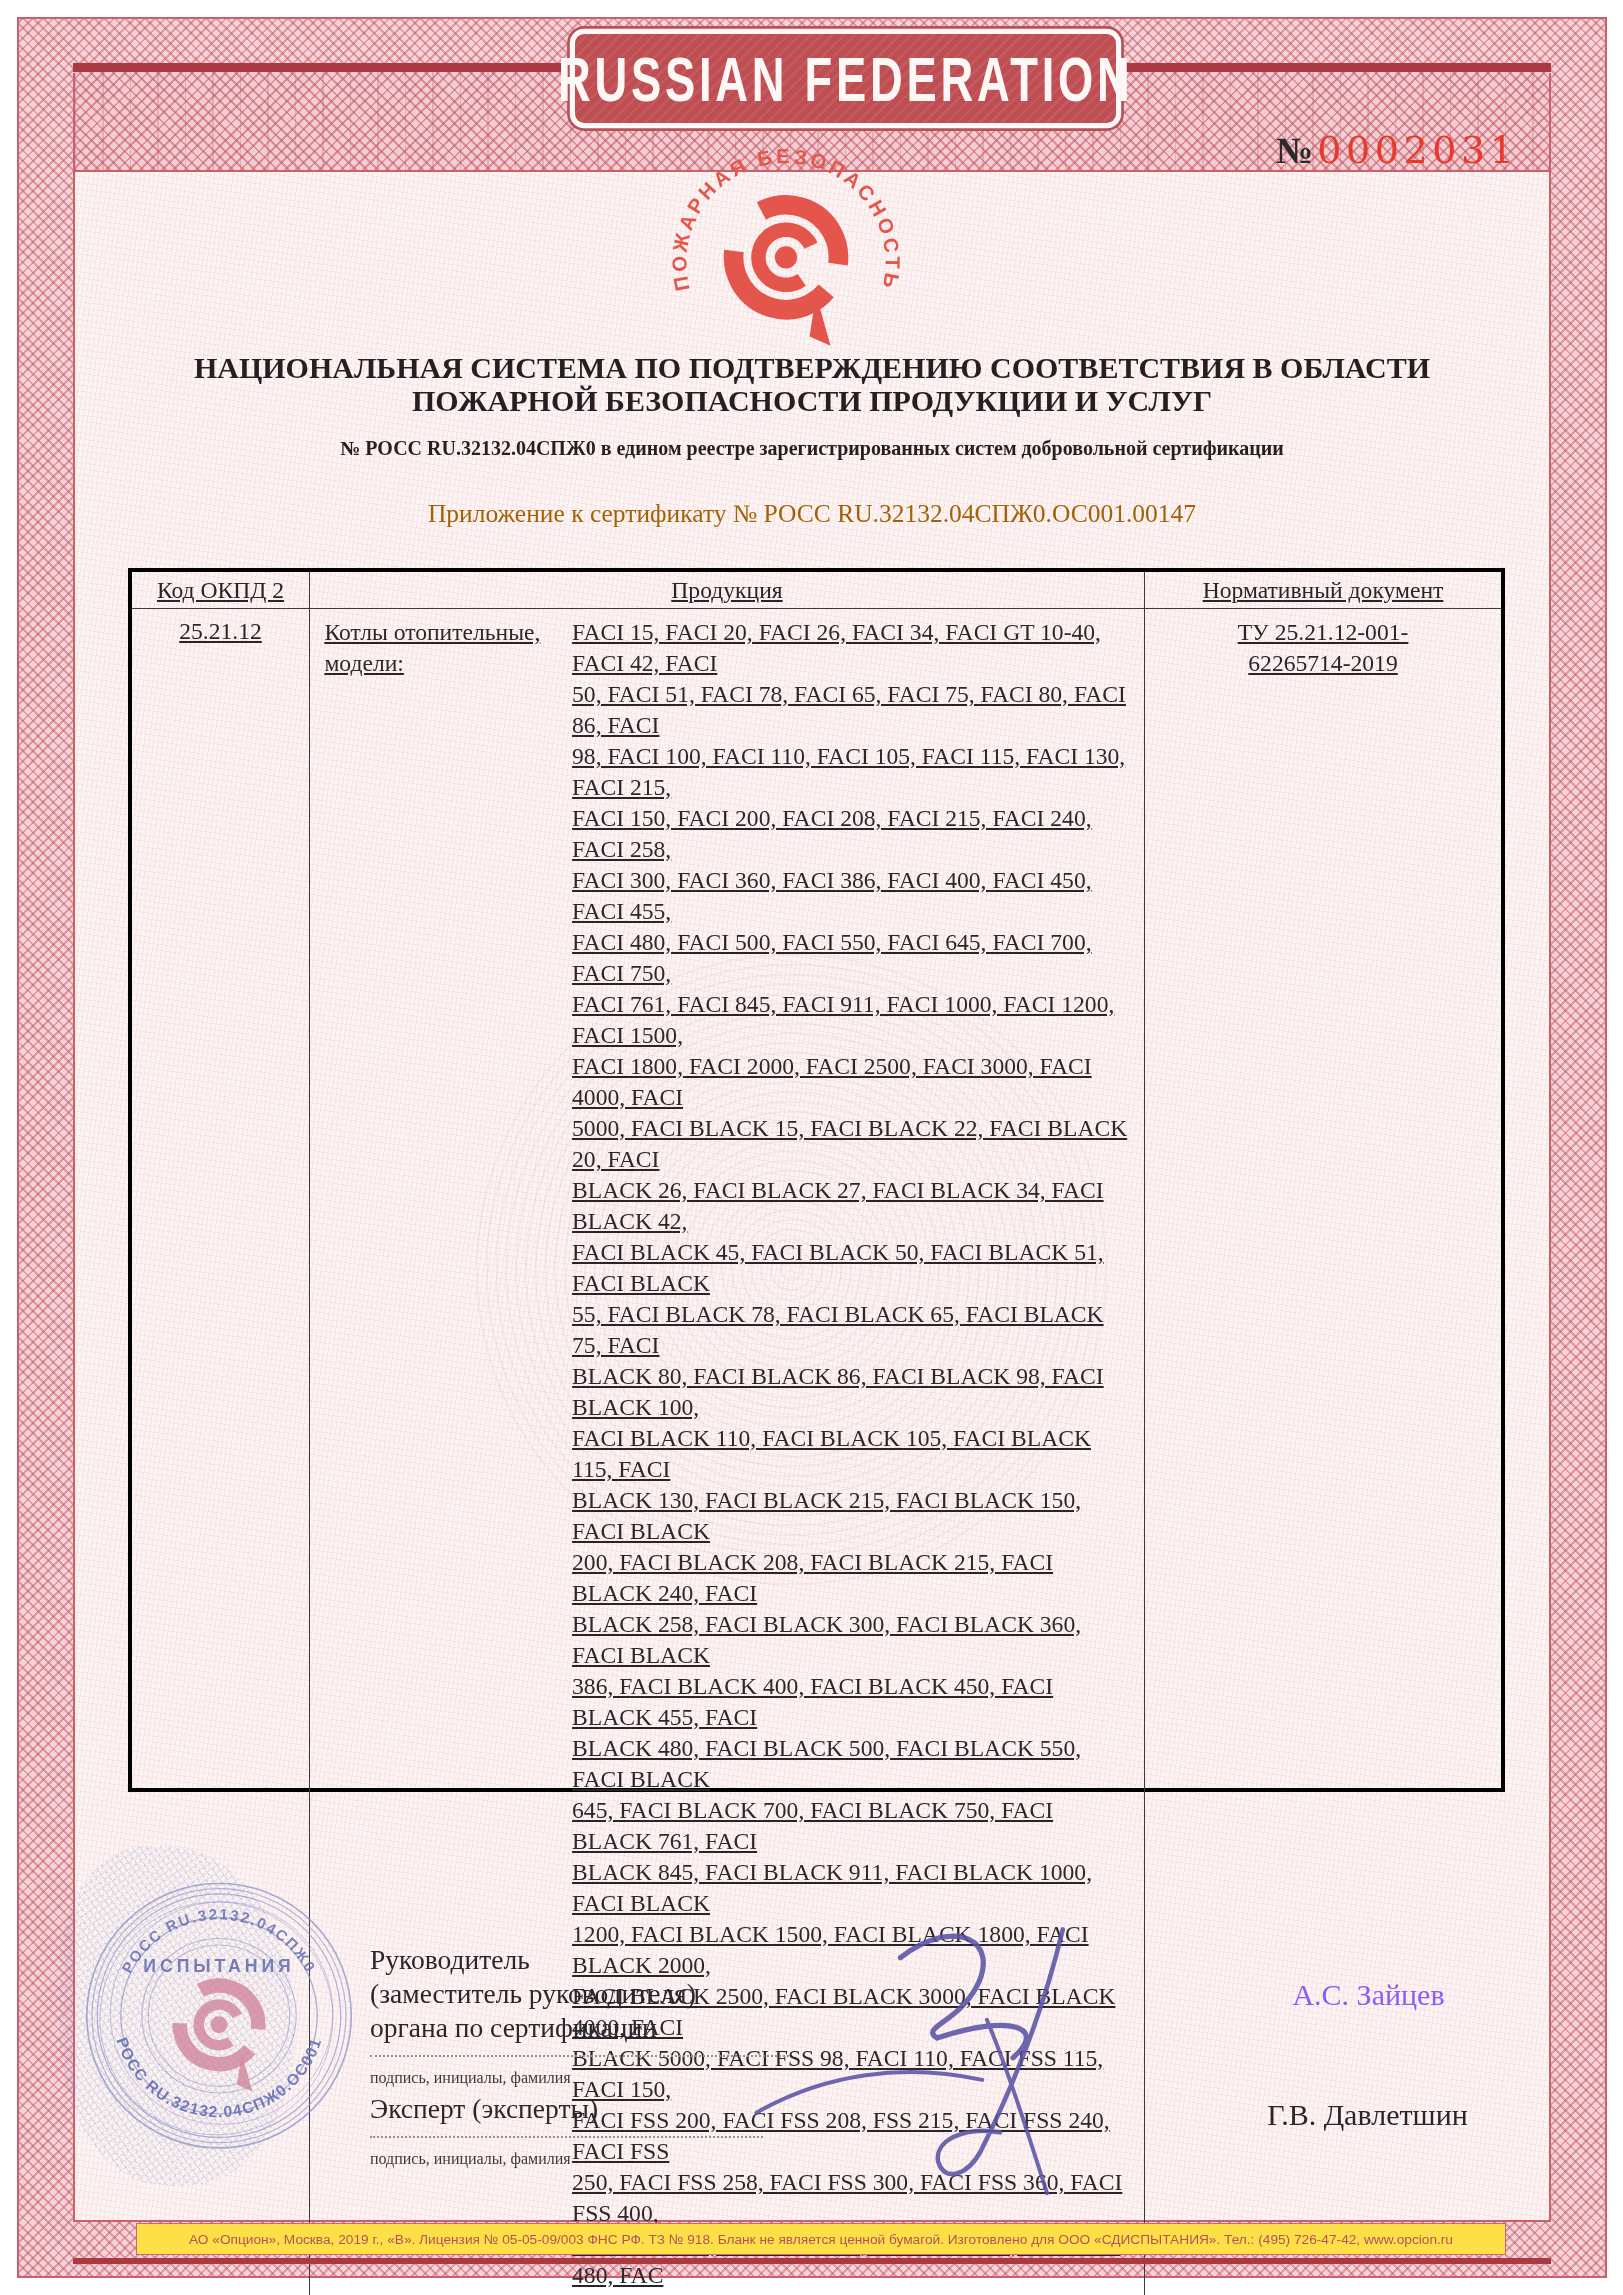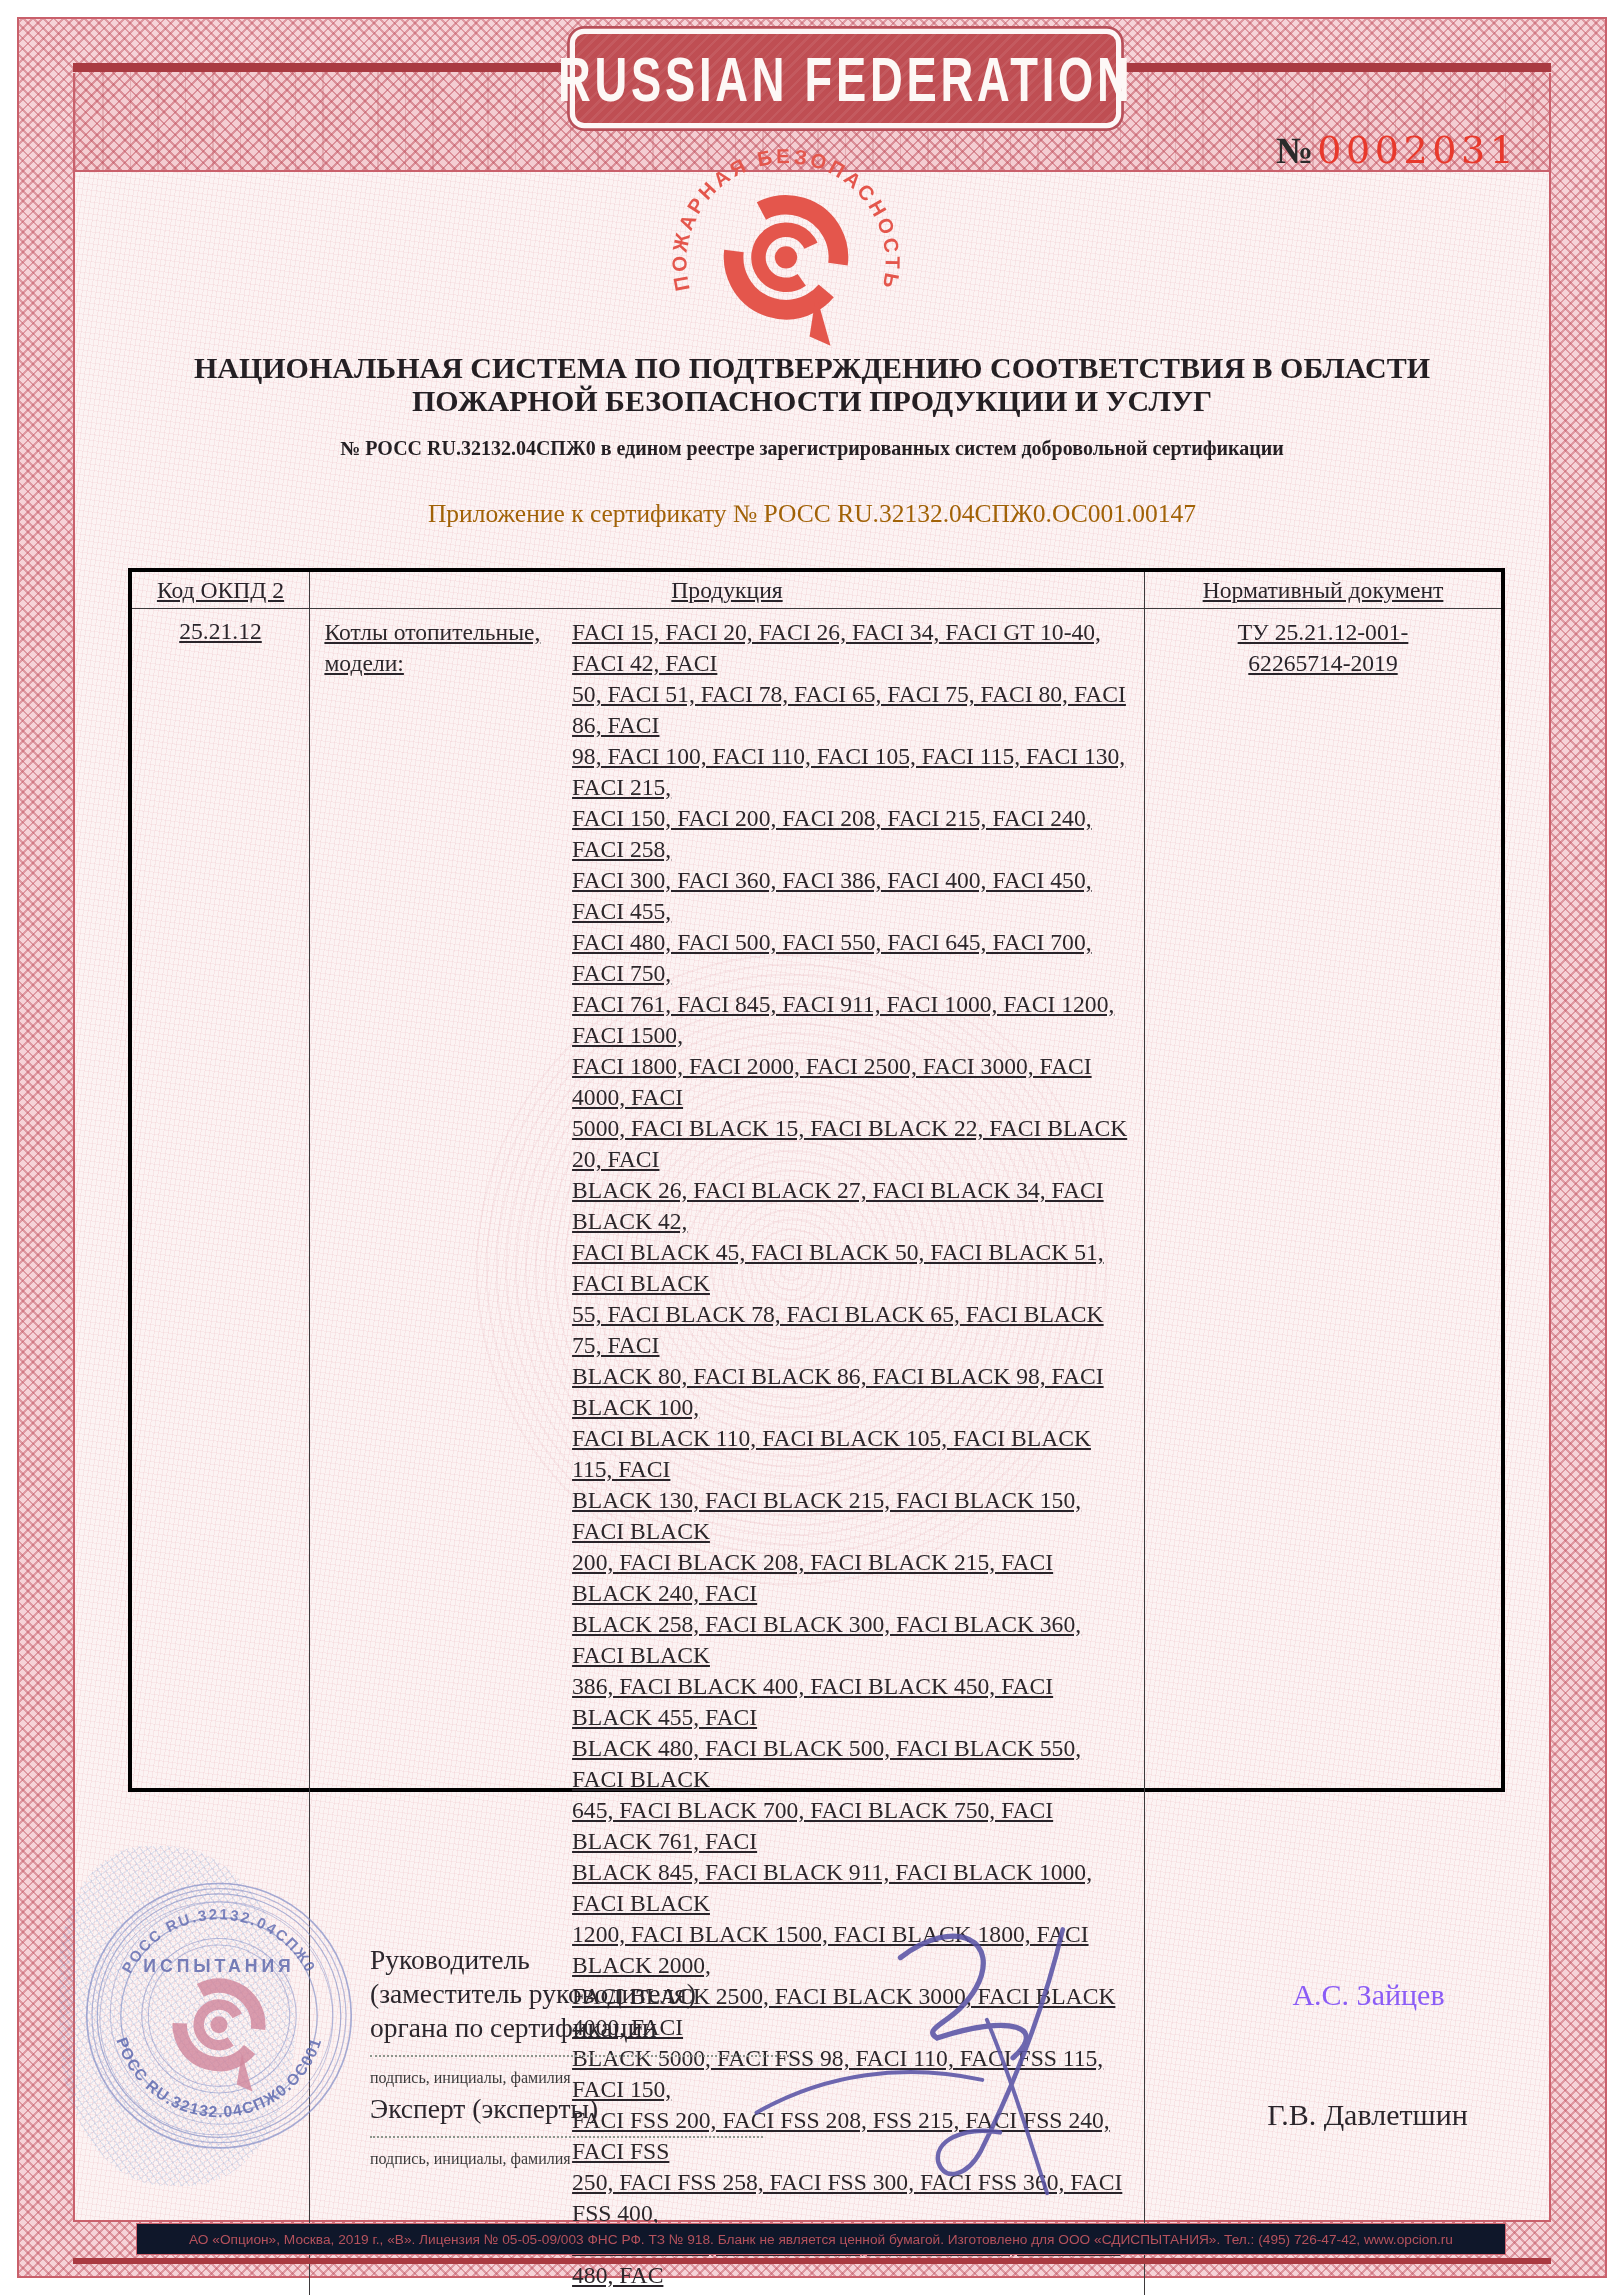--- a/index.html
+++ b/index.html
@@ -75,21 +75,21 @@
   .microtext{width:419px;border-bottom:2px dotted #8d958c;height:3.9px;margin:6.5px 0 3.9px 0;}
   .caption{font-size:16px;color:#3a3a3a;}
   .sig-block2{position:absolute;left:370px;top:2092px;width:497px;font-size:27.5px;line-height:34px;color:#2b262c;}
   .name-head{position:absolute;left:1231px;top:1978px;width:275px;text-align:center;font-size:30px;color:#8b5cf6;}
   .name-expert{position:absolute;left:1217px;top:2098px;width:301px;text-align:center;font-size:30px;color:#2b262c;}
   .ink{position:absolute;left:704px;top:1915px;width:406px;height:288px;z-index:7;}
   .stamp{position:absolute;left:73px;top:1873px;width:292px;height:288px;z-index:6;opacity:.92;}
 
   
   .footer-strip{position:absolute;left:118px;right:118px;top:2223px;height:30px;z-index:8;
-    background:#0f172a;border:1.3px solid #cf6570;display:flex;align-items:center;justify-content:center;margin-left:18px;}
+    background:#fde047;border:1.3px solid #cf6570;display:flex;align-items:center;justify-content:center;margin-left:18px;}
   .footer-strip span{font-family:"Liberation Sans",sans-serif;font-size:13.7px;color:#b5515c;white-space:nowrap;}
   .thick-line{position:absolute;left:73px;right:73px;top:2258px;height:5.9px;background:#a93a41;z-index:8;}
 </style>
 </head>
 <body>
 
 <div class="page">
 
   <div class="frame-band"></div>
   <div class="inner-page"></div>

